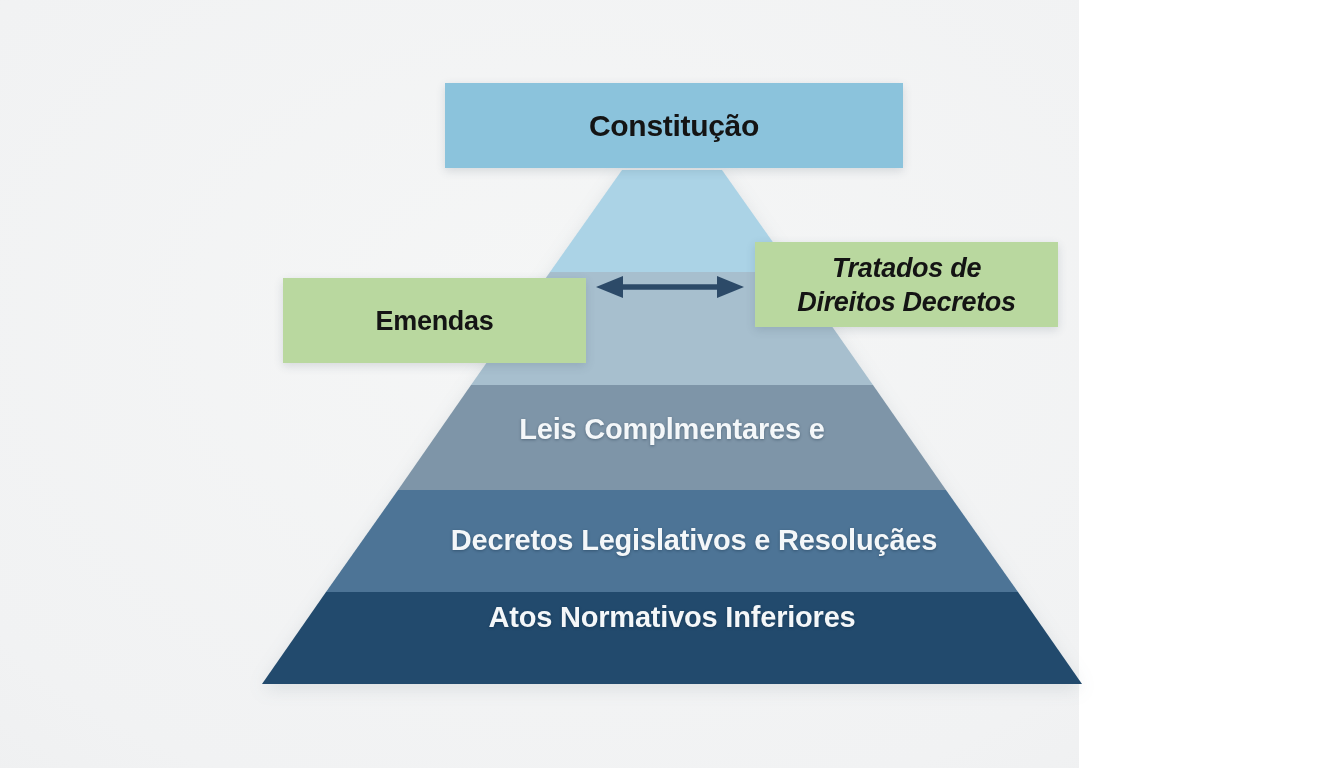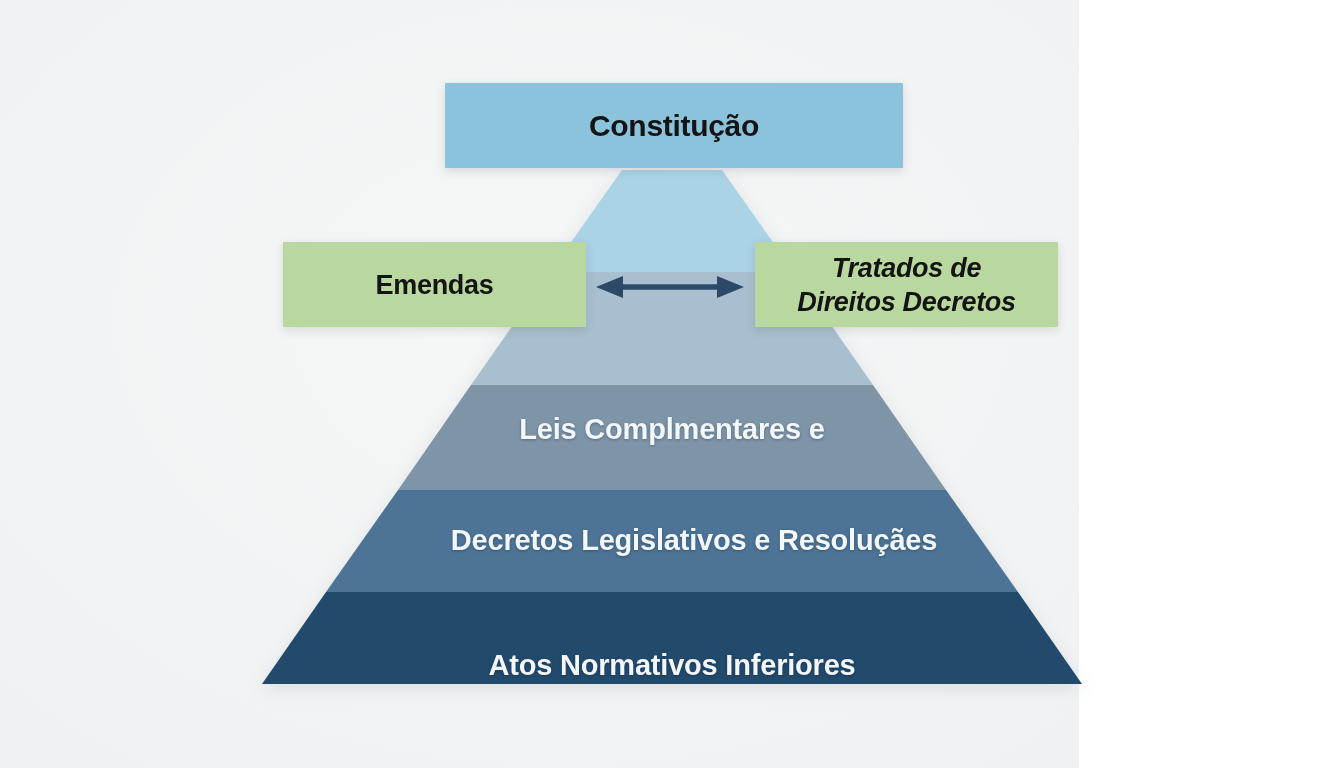--- a/index.html
+++ b/index.html
@@ -56,21 +56,21 @@
     text-align: center;
     color: #f4f7f9;
     font-weight: 600;
     font-size: 29px;
     line-height: 35px;
     letter-spacing: -0.2px;
     text-shadow: 0 1px 3px rgba(10, 30, 50, 0.35);
   }
   .label-leis     { top: 412px; }
   .label-decretos { top: 523px; padding-left: 44px; }
-  .label-atos     { top: 648px; }
+  .label-atos     { top: 600px; }
 </style>
 </head>
 <body>
 
 <div class="stage">
 
   <svg class="pyramid-svg" viewBox="0 0 1344 768">
     <polygon points="622,170 722,170 794,272 550,272" fill="#abd3e6"></polygon>
     <polygon points="550,272 794,272 873,385 471,385" fill="#a7bfce"></polygon>
     <polygon points="471,385 873,385 946,490 398,490" fill="#7e95a8"></polygon>
@@ -81,21 +81,21 @@
       <line x1="614" y1="287" x2="726" y2="287" stroke-width="5.5" stroke="#2c4a68"></line>
       <polygon points="596,287 623,276 623,298" fill="#2c4a68"></polygon>
       <polygon points="744,287 717,276 717,298" fill="#2c4a68"></polygon>
     </g>
   </svg>
 
   <div class="box title-box" style="background-color: rgb(139, 195, 220);">
     <span>Constitução</span>
   </div>
 
-  <div class="box side-box left" style="background-color: rgb(185, 216, 159);">
+  <div class="box side-box left" style="background-color: rgb(185, 216, 159); margin-top: 36px;">
     <span>Emendas</span>
   </div>
 
   <div class="box side-box right" style="background-color: rgb(185, 216, 159);">
     <span>Tratados de</span>
     <span>Direitos Decretos</span>
   </div>
 
   <div class="level-label label-leis">
     <div>Leis Complmentares e</div>

